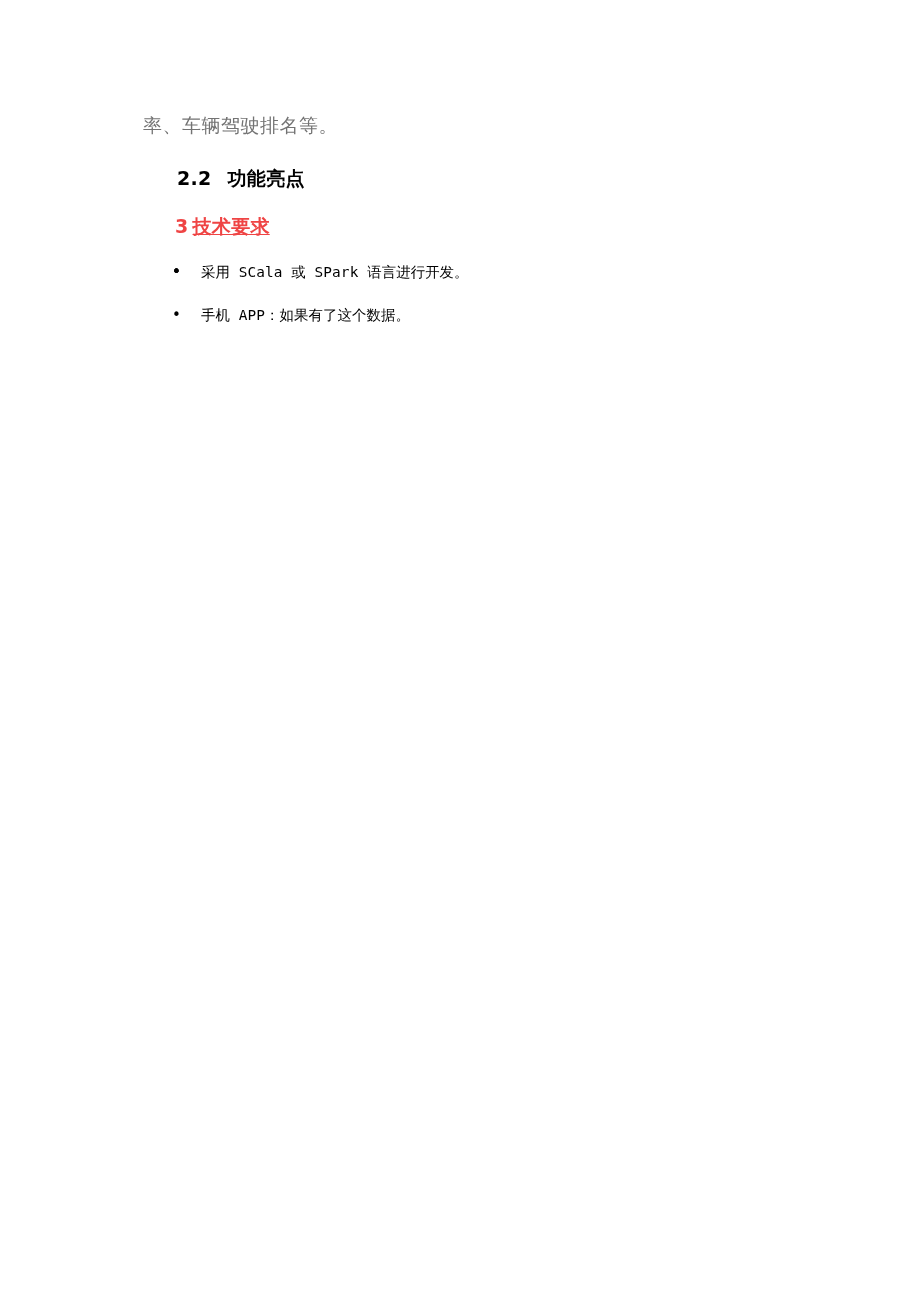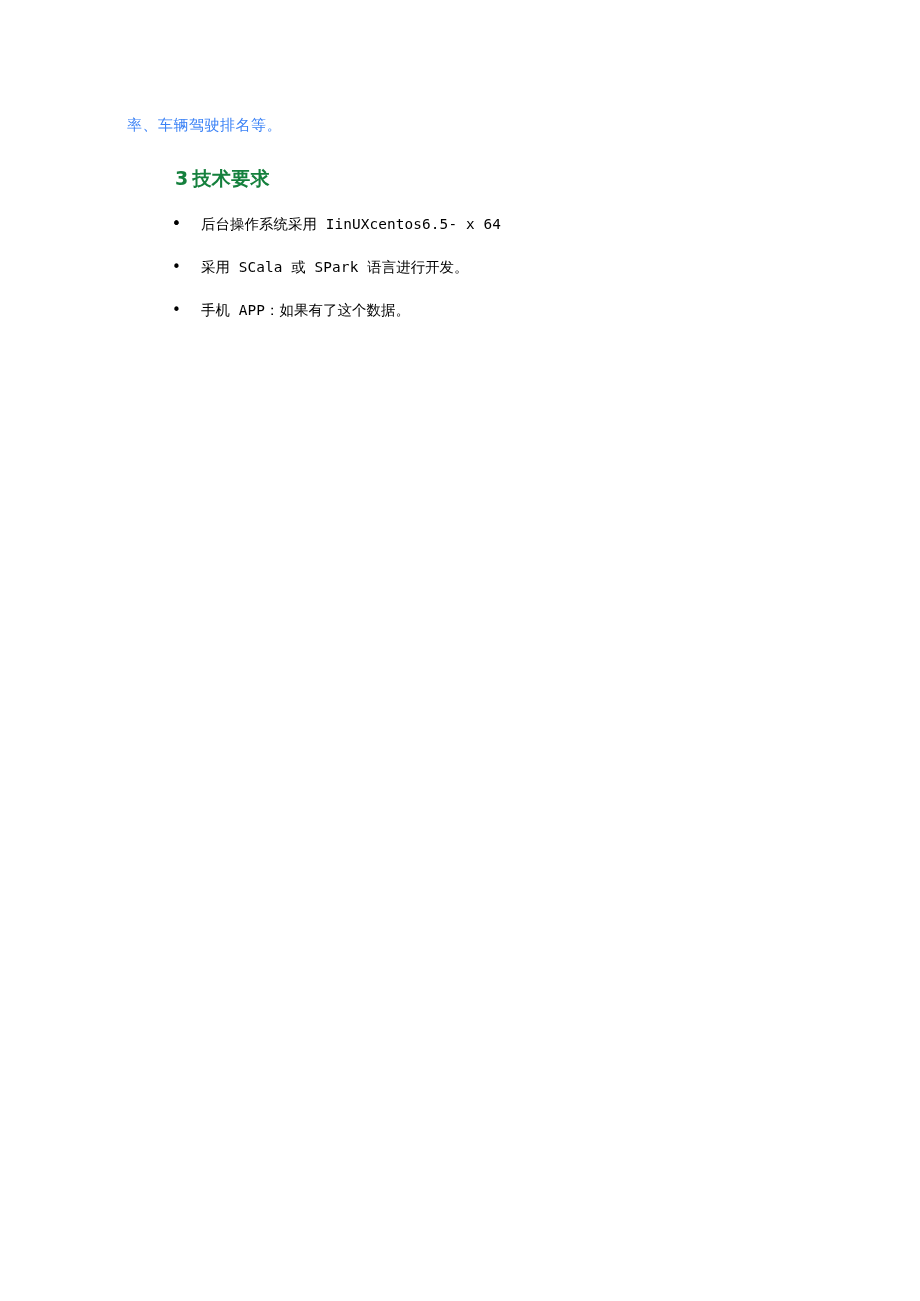--- a/index.html
+++ b/index.html
@@ -25,25 +25,25 @@
   }
   .content {
     position: absolute;
     left: 127px;
     top: 110px;
     width: 660px;
   }
 
   .carryover-line {
     font-family: "DejaVu Sans", sans-serif;
-    font-size: 15px;
+    font-size: 19px;
     line-height: 30px;
     letter-spacing: 0.5px;
-    color: #3b82f6;
-    margin: 0 0 26px 0;
+    color: #737373;
+    margin: 0 0 26px 16px;
   }
 
   .heading2 {
     font-family: "DejaVu Sans", sans-serif;
     font-size: 19px;
     font-weight: bold;
     color: #000;
     margin: 0 0 14px 0;
     padding-left: 50px;
     letter-spacing: 0.3px;
@@ -61,24 +61,25 @@
     text-justify: inter-ideograph;
     margin: 0 0 28px 0;
     text-indent: 48px;
     letter-spacing: 0.2px;
   }
 
   .heading3 {
     font-family: "DejaVu Sans", sans-serif;
     font-size: 19px;
     font-weight: bold;
-    color: #15803d;
+    color: #ef4444;
     margin: 22px 0 12px 0;
     padding-left: 48px;
     letter-spacing: 0.3px;
+    text-decoration: underline;
   }
   .heading3 .num {
     display: inline-block;
     margin-right: 4px;
   }
 
   ul.bullets {
     list-style: none;
     margin: 0;
     padding: 0;
@@ -102,33 +103,35 @@
   }
 </style>
 </head>
 <body>
 
 <div class="page">
   <div class="content">
 
     <p class="carryover-line">率、车辆驾驶排名等。</p>
 
+    <h2 class="heading2">
+      <span class="num">2.2</span><span>功能亮点</span>
+    </h2>
 
 
     <h2 class="heading3">
       <span class="num">3</span><span>技术要求</span>
     </h2>
 
     <ul class="bullets">
       <li>
         <span class="bullet-dot">•</span>
       </li>
       <li>
         <span class="bullet-dot">•</span>
-        <span>后台操作系统采用 IinUXcentos6.5- x 64</span>
       </li>
       <li>
         <span class="bullet-dot">•</span>
         <span>采用 SCala 或 SPark 语言进行开发。</span>
       </li>
       <li>
         <span class="bullet-dot">•</span>
         <span>手机 APP：如果有了这个数据。</span>
       </li>
     </ul>

